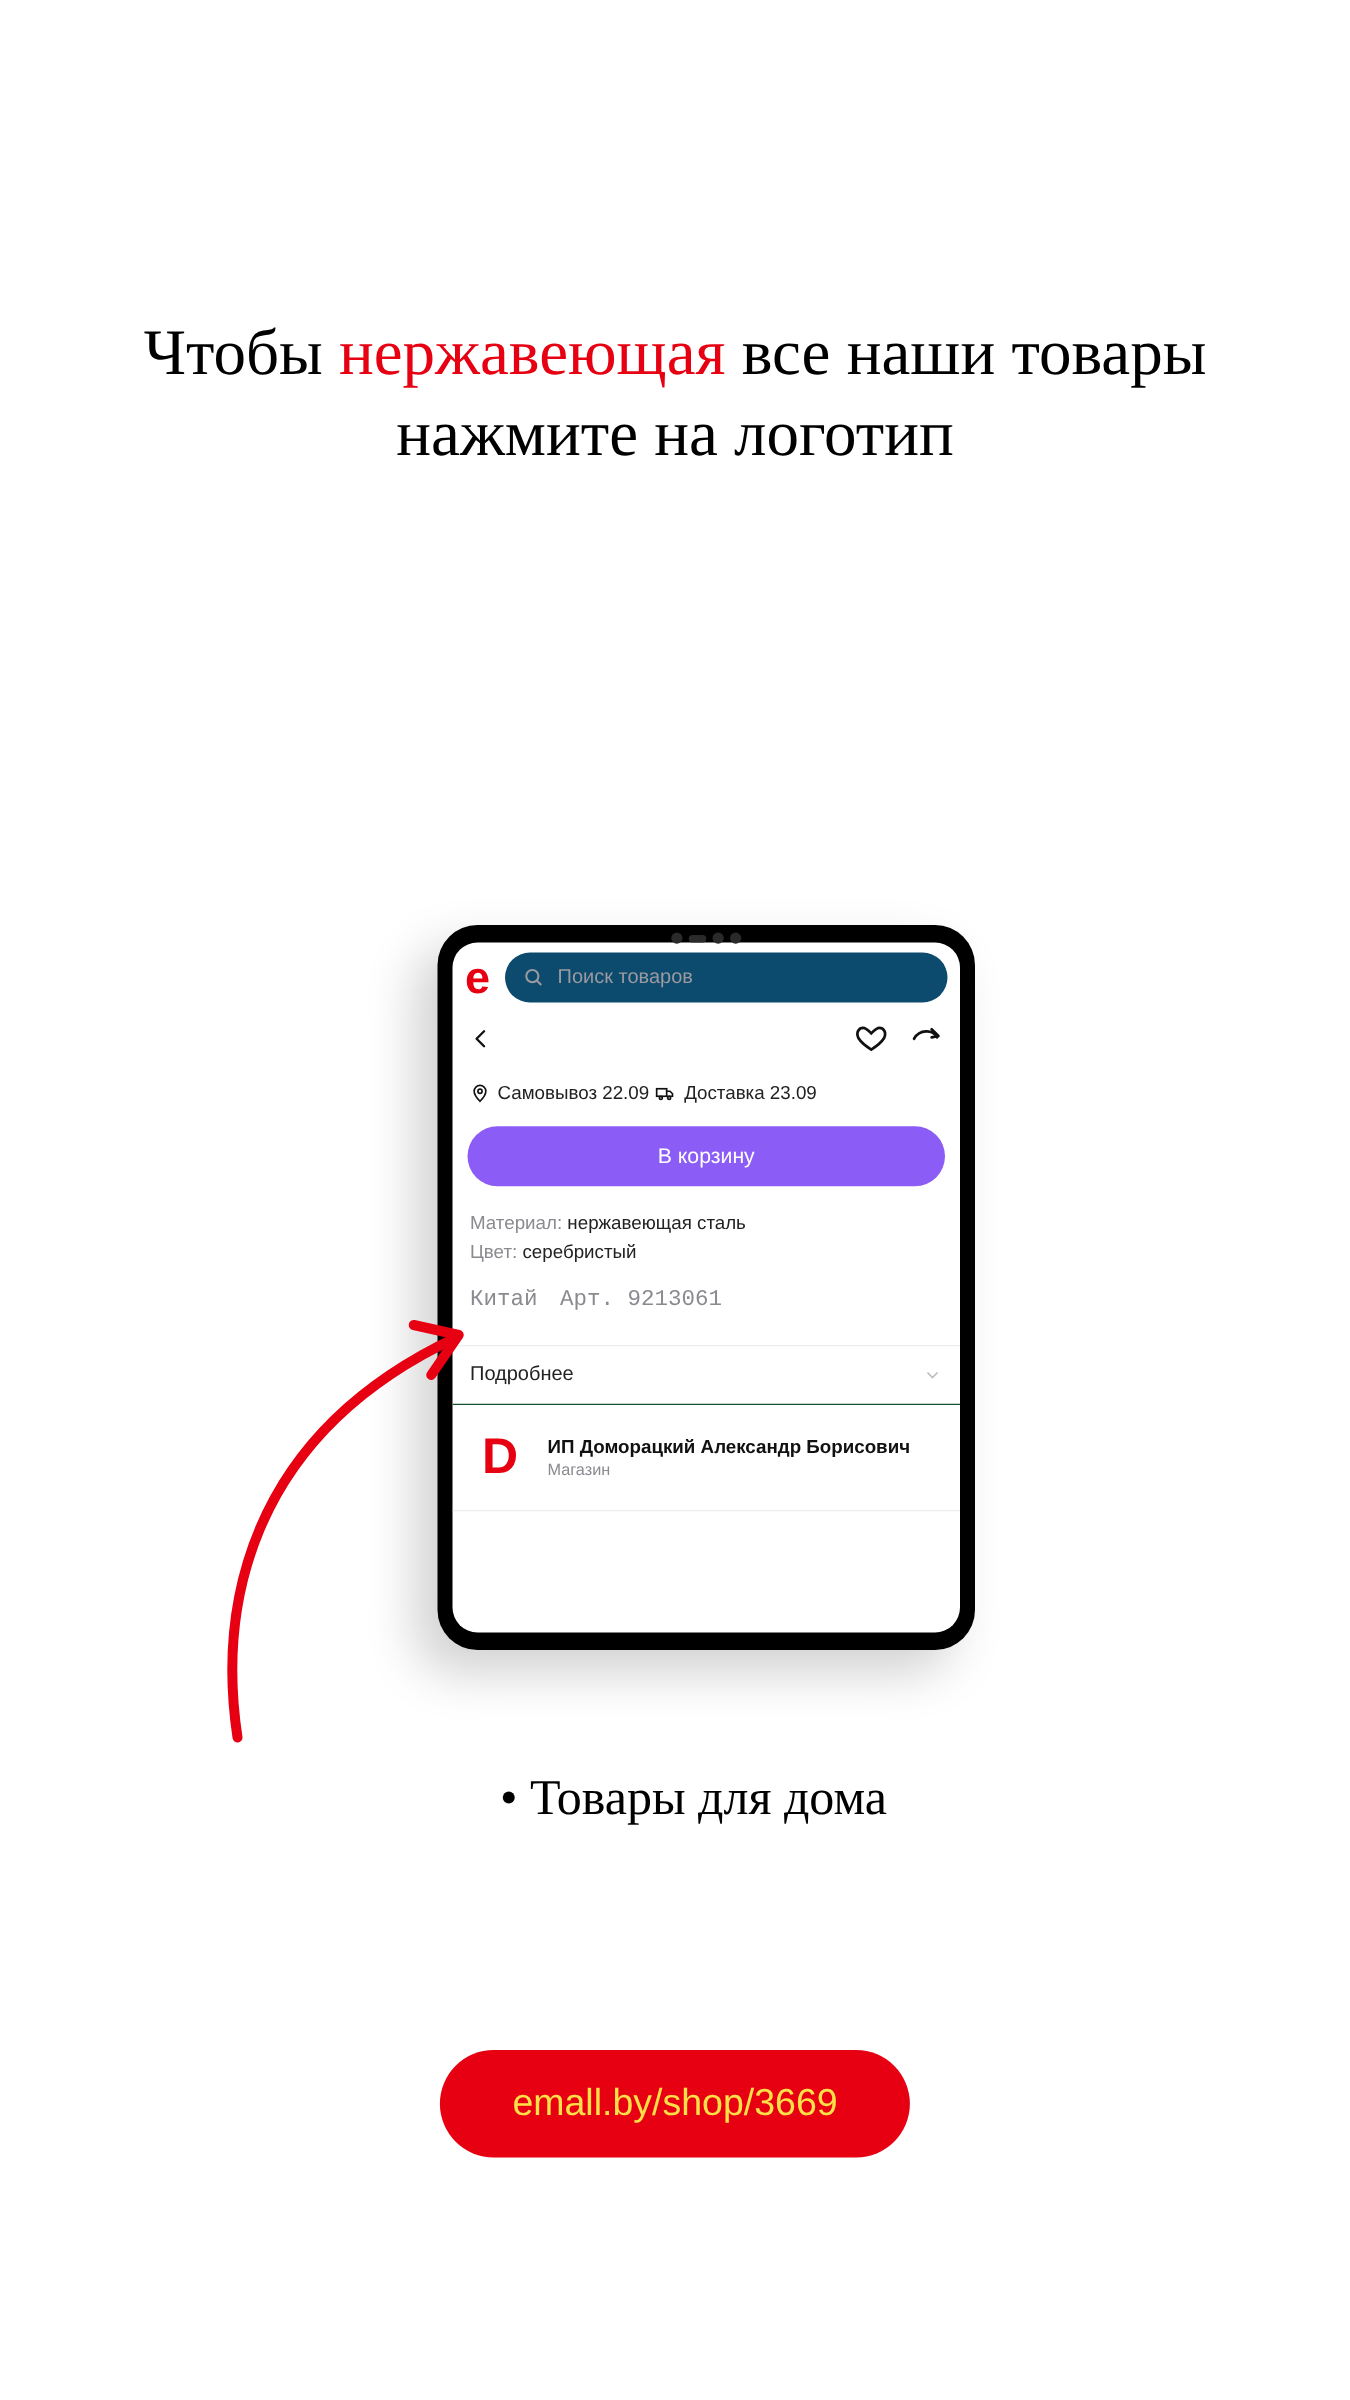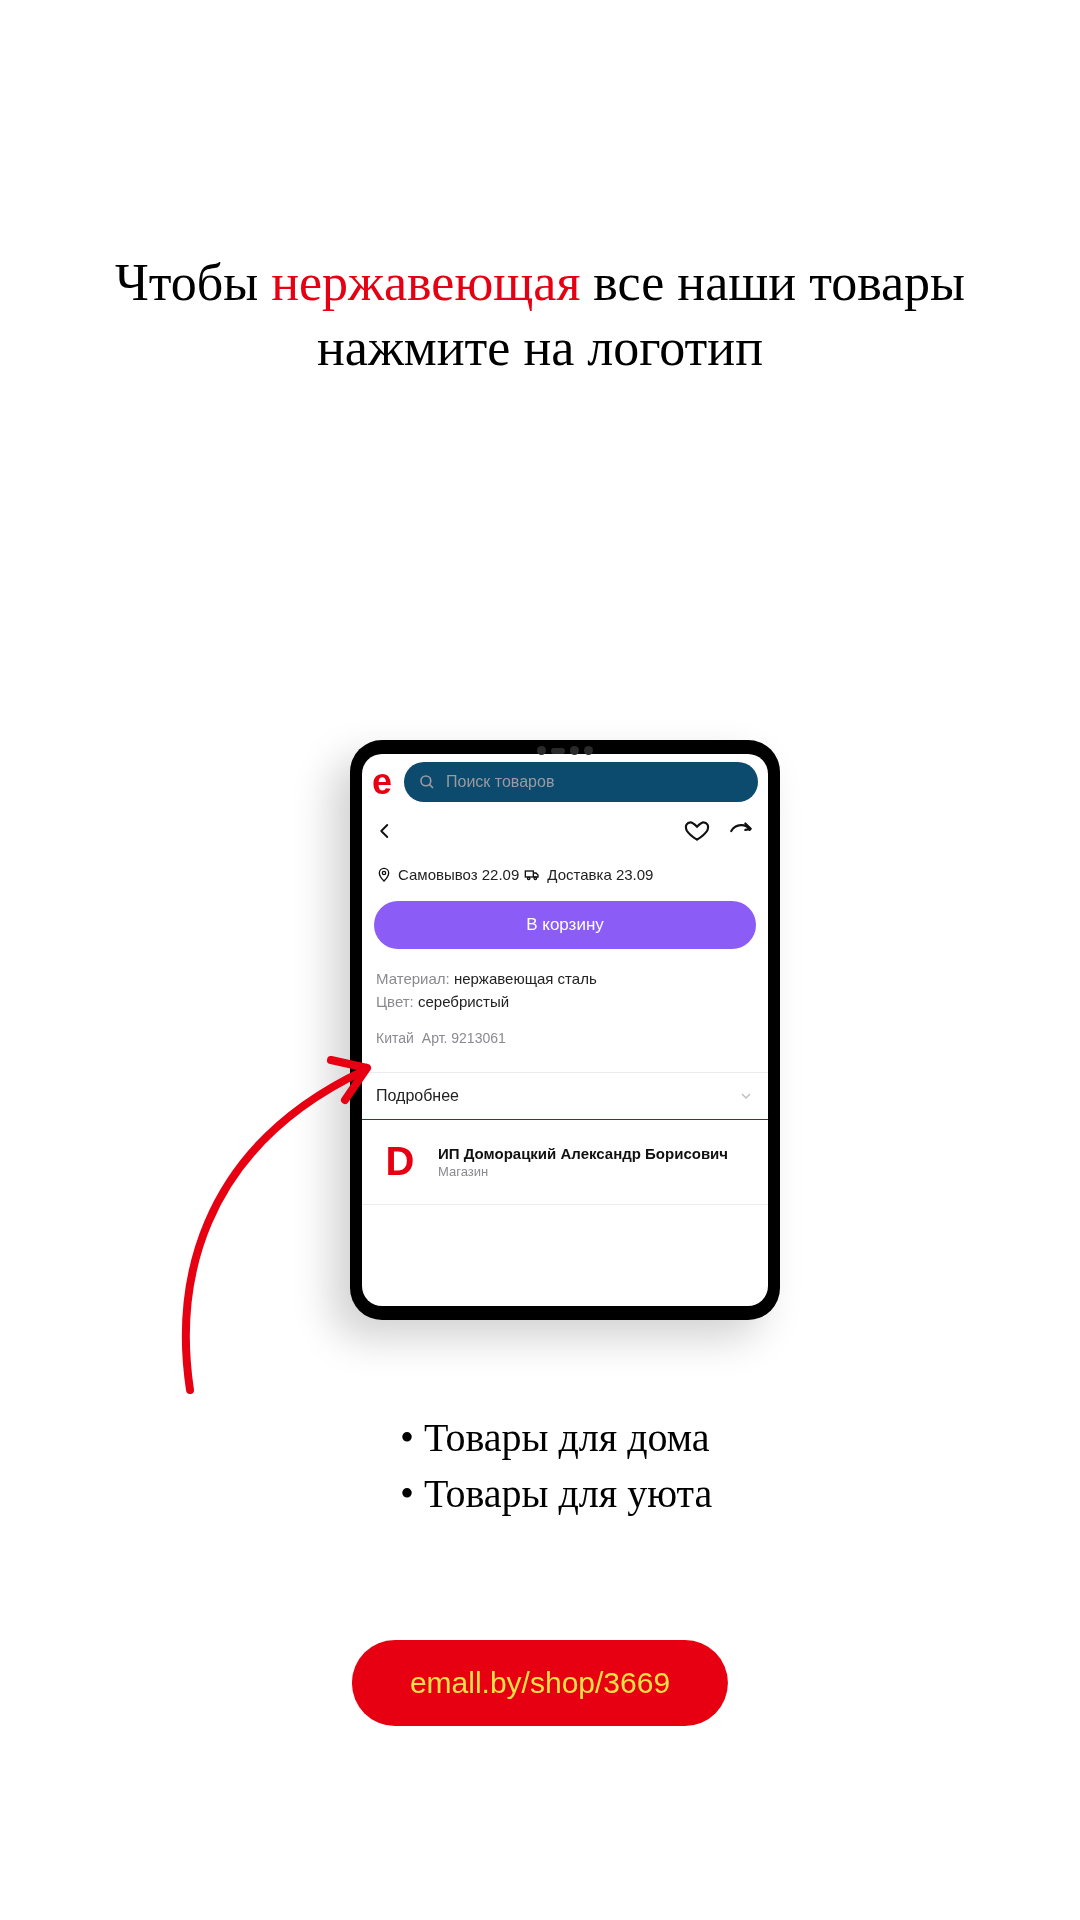--- a/index.html
+++ b/index.html
@@ -110,24 +110,25 @@
     }
     .specs {
       padding: 0 14px 14px 14px;
       font-size: 15px;
       color: #222;
       line-height: 1.55;
     }
     .specs .label { color: #8a8a90; }
     .meta-line {
       padding: 2px 14px 0 14px;
-      font-size: 14px;
+      font-size: 18px;
       color: #8a8a90;
       display: flex;
-      gap: 8px;
+      gap: 18px;
+      font-family: Liberation Mono, monospace;
     }
     .more-row {
       margin-top: 26px;
       border-top: 1px solid #ececee;
       border-bottom: 1px solid #14532d;
       padding: 14px 14px;
       display: flex;
       justify-content: space-between;
       align-items: center;
       font-size: 16px;
@@ -308,18 +309,17 @@
   </div>
 </div>
 
 <svg class="arrow-svg" viewBox="0 0 260 370">
   <path d="M 45 360 C 30 260, 50 120, 220 40" fill="none" stroke="#e60012" stroke-width="8" stroke-linecap="round"></path>
   <path d="M 222 38 L 186 30 M 222 38 L 200 70" fill="none" stroke="#e60012" stroke-width="8" stroke-linecap="round"></path>
 </svg>
 
 <div class="bullets">
   <div class="row">Товары для дома</div>
-  <div class="row">Товары для уюта</div>
 </div>
 
 <div class="url-pill">
   <span>emall.by/shop/3669</span>
 </div>
 
 </body></html>

